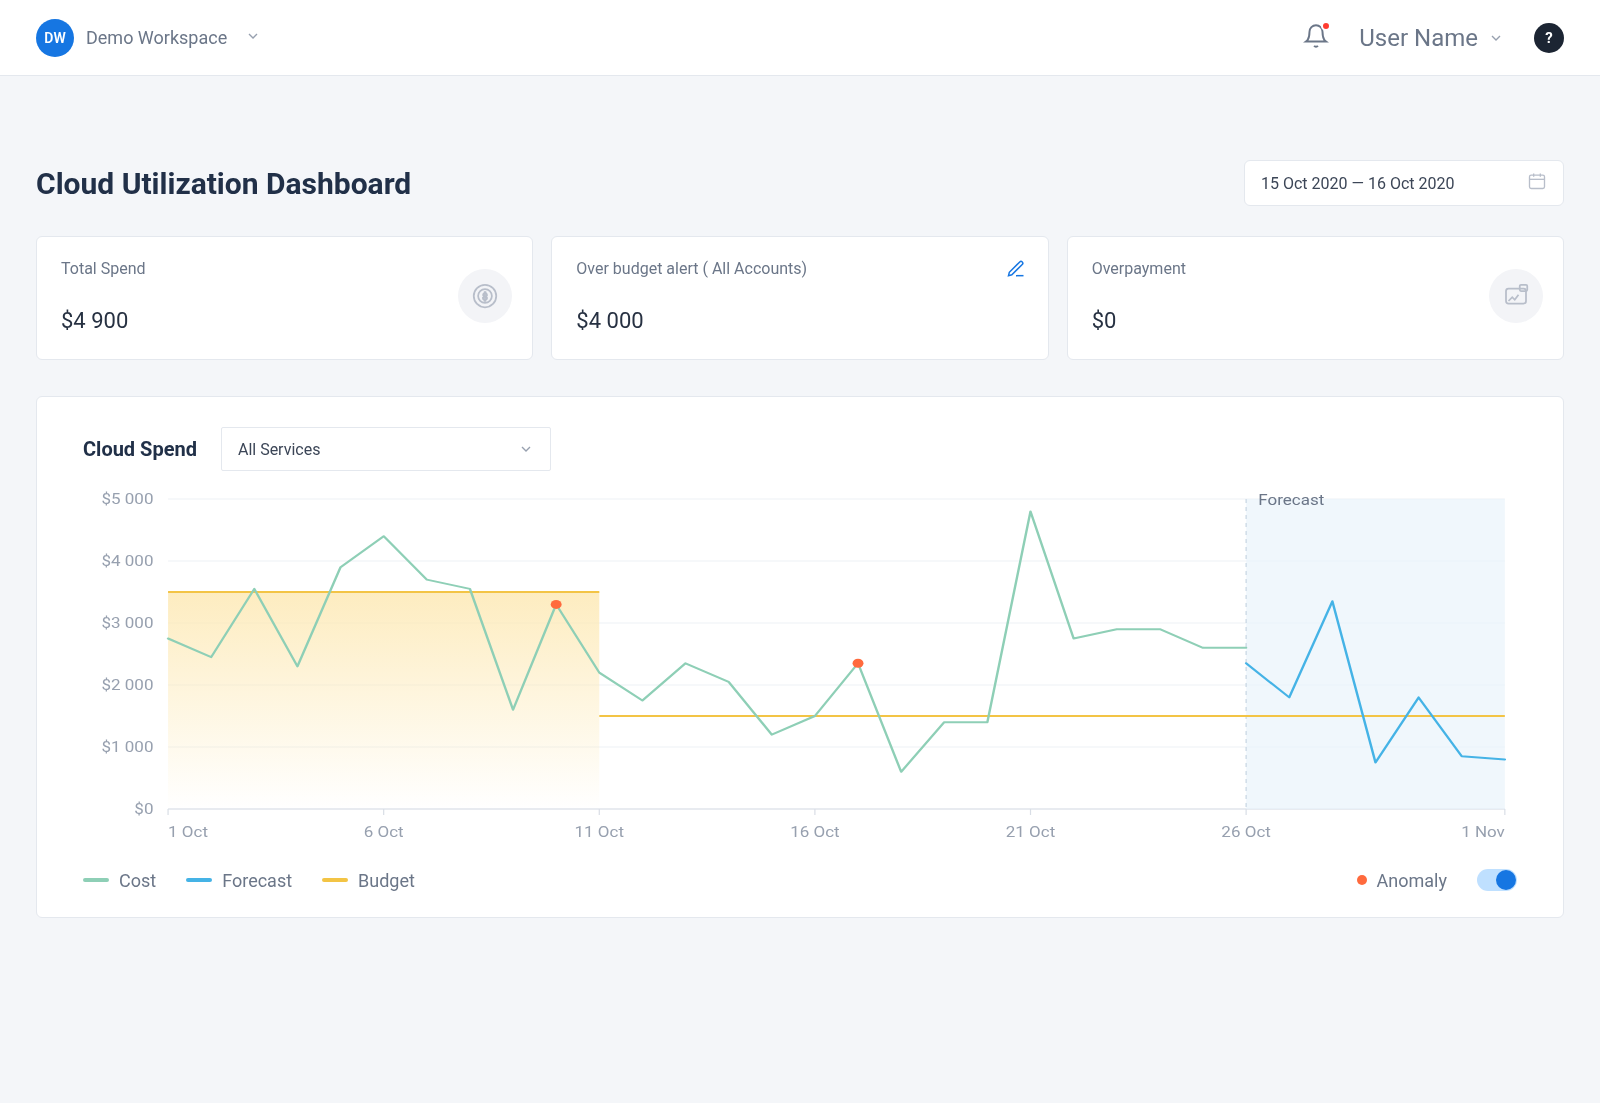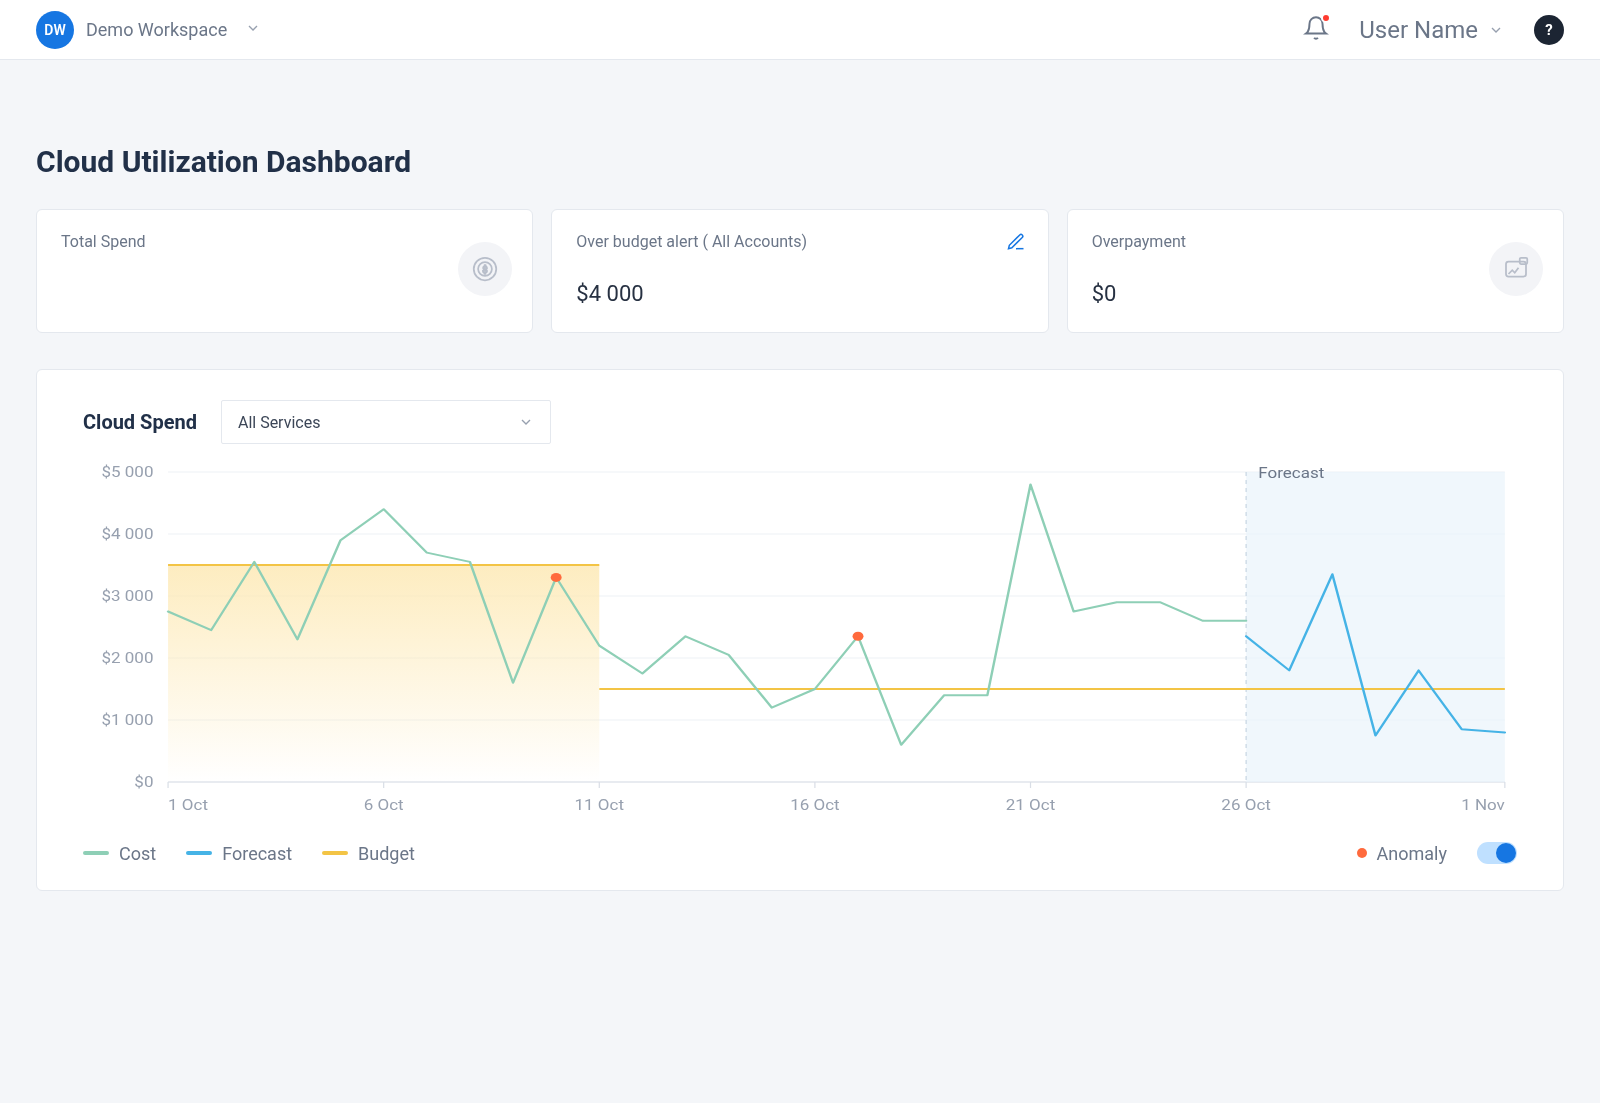--- a/index.html
+++ b/index.html
@@ -21,21 +21,21 @@
     margin:0;
     font-family:-apple-system,BlinkMacSystemFont,"Segoe UI",Roboto,Helvetica,Arial,sans-serif;
     background:var(--bg);
     color:var(--text);
     font-size:15px;
   }
   
   .topbar{
     background:#fff;
     border-bottom:1px solid var(--border);
-    height:60px;
+    height:76px;
     display:flex;
     align-items:center;
     padding:0 36px;
   }
   .ws{
     display:flex;align-items:center;gap:12px;cursor:pointer;
   }
   .ws-badge{
     width:38px;height:38px;border-radius:50%;background:var(--accent);
     color:#fff;font-weight:600;font-size:14px;display:flex;align-items:center;justify-content:center;
@@ -144,25 +144,37 @@
       <span>?</span>
     </div>
   </div>
 </div>
 
 <div class="page">
 
   <div class="page-head">
     <div class="page-title">Cloud Utilization Dashboard</div>
     <div class="page-head-spacer"></div>
+    <div class="daterange">
+      <span>15 Oct 2020 — 16 Oct 2020</span>
+      <span class="cal">
+        <svg width="20" height="20" viewBox="0 0 24 24" fill="none" stroke="#b8beca" stroke-width="1.6">
+          <rect x="3" y="5" width="18" height="16" rx="2"></rect>
+            <line x1="16" y1="3" x2="16" y2="7"></line>
+            <line x1="8" y1="3" x2="8" y2="7"></line>
+            <line x1="3" y1="10" x2="21" y2="10"></line>
+        </svg>
+      </span>
+    </div>
   </div>
 
   <div class="cards">
     <div class="card">
       <div class="card-label">Total Spend</div>
+      <div class="card-value">$4 900</div>
       <div class="card-icon">
         <svg width="30" height="30" viewBox="0 0 24 24" fill="none" stroke="#b8beca" stroke-width="1.4">
           <circle cx="12" cy="12" r="9"></circle>
             <circle cx="12" cy="12" r="5.5"></circle>
             <text x="12" y="15" text-anchor="middle" font-size="7" fill="#b8beca">$</text>
         </svg>
       </div>
     </div>
     <div class="card">
       <div class="card-label">Over budget alert ( All Accounts)</div>

